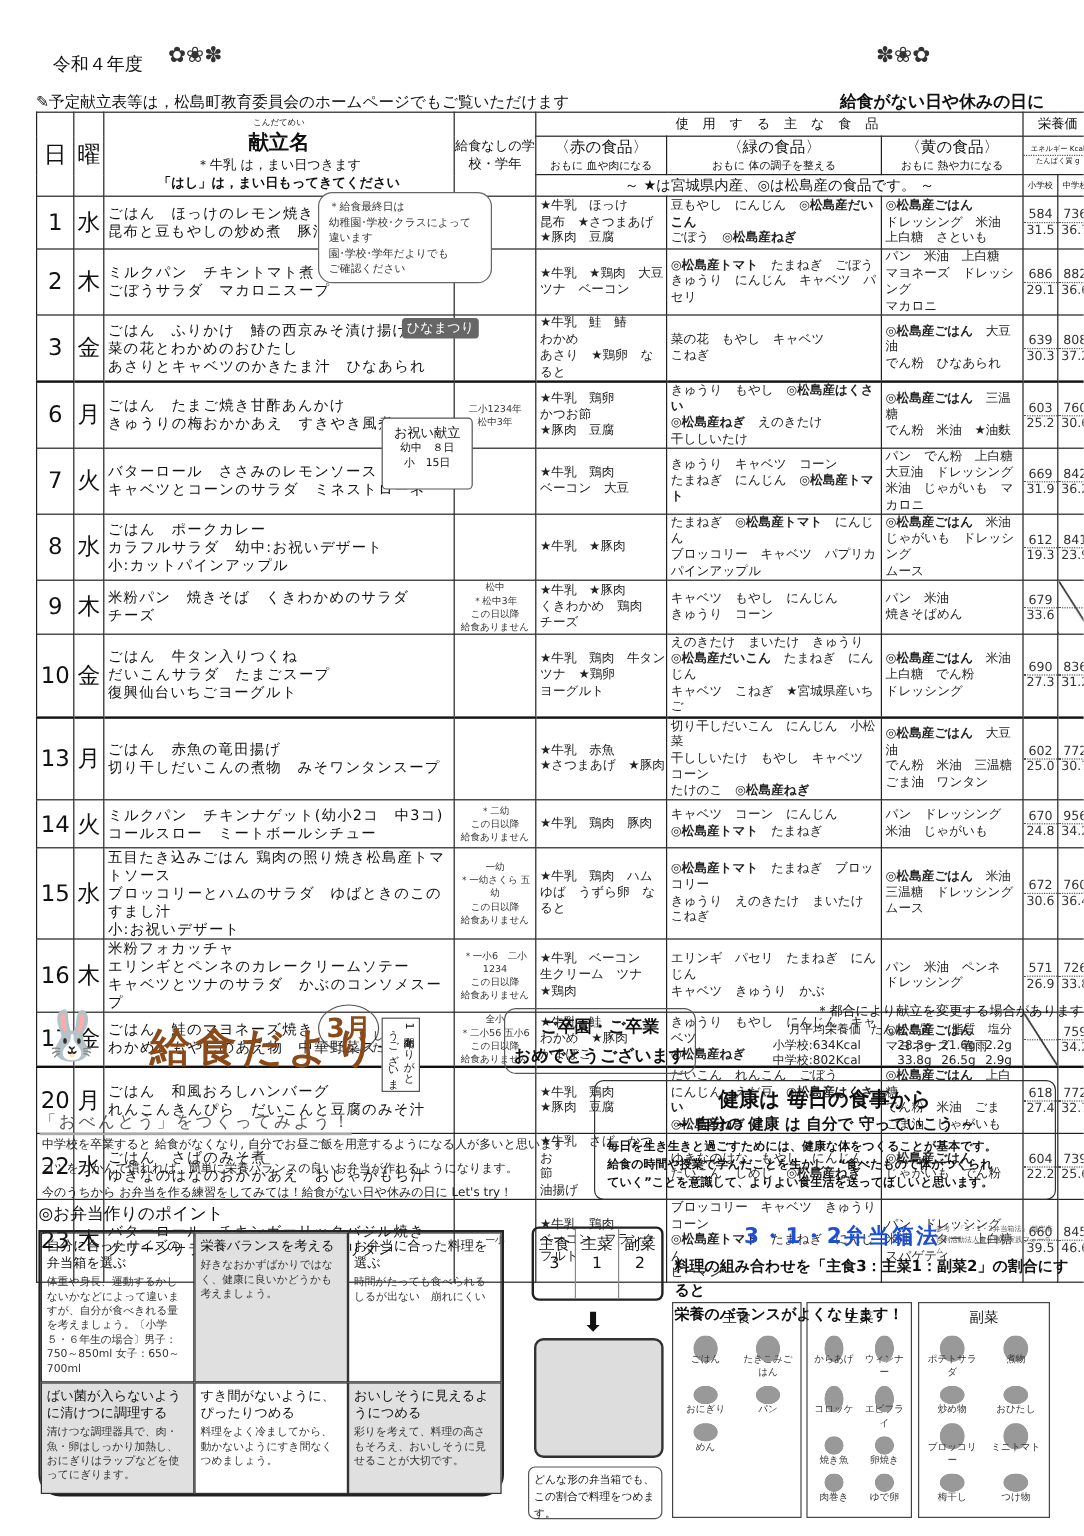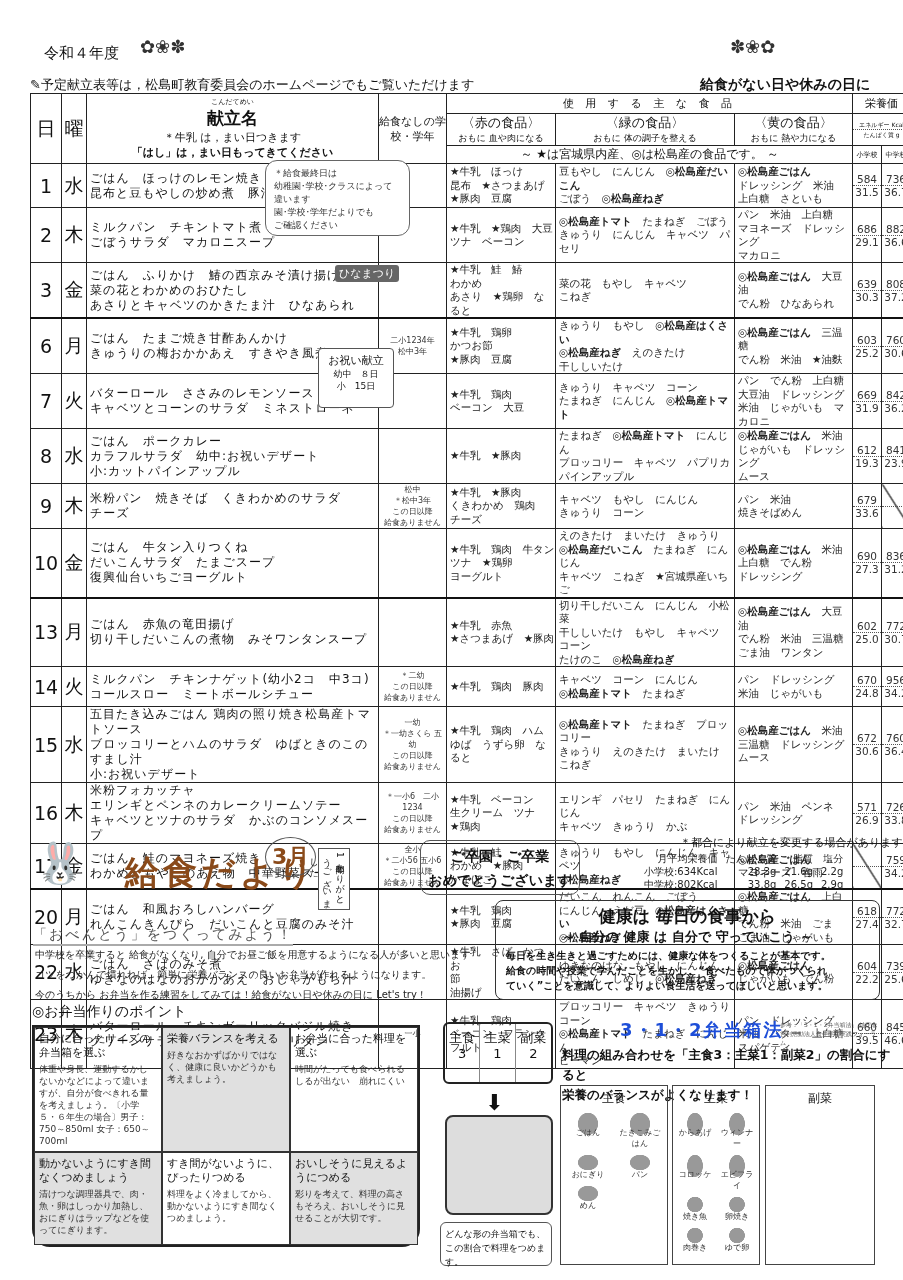--- a/index.html
+++ b/index.html
@@ -434,21 +434,21 @@
     </div>
     <div class="cell g">
       <h4>栄養バランスを考える</h4>
       <div>好きなおかずばかりではなく、健康に良いかどうかも考えましょう。</div>
     </div>
     <div class="cell">
       <h4>お弁当に合った料理を選ぶ</h4>
       <div>時間がたっても食べられる　しるが出ない　崩れにくい</div>
     </div>
     <div class="cell g">
-      <h4>動かないようにすき間なくつめましょう</h4>
+      <h4>ばい菌が入らないように清けつに調理する</h4>
       <div>清けつな調理器具で、肉・魚・卵はしっかり加熱し、おにぎりはラップなどを使ってにぎります。</div>
     </div>
     <div class="cell">
       <h4>すき間がないように、ぴったりつめる</h4>
       <div>料理をよく冷ましてから、動かないようにすき間なくつめましょう。</div>
     </div>
     <div class="cell g">
       <h4>おいしそうに見えるようにつめる</h4>
       <div>彩りを考えて、料理の高さもそろえ、おいしそうに見せることが大切です。</div>
     </div>
@@ -522,14 +522,24 @@
         <li>コロッケ</li>
         <li>エビフライ</li>
         <li>焼き魚</li>
         <li>卵焼き</li>
         <li>肉巻き</li>
         <li>ゆで卵</li>
       </ul>
     </div>
     <div class="abs cat" style="left:765px;width:110px">
       <h5>副菜</h5>
+      <ul>
+        <li>ポテトサラダ</li>
+        <li>煮物</li>
+        <li>炒め物</li>
+        <li>おひたし</li>
+        <li>ブロッコリー</li>
+        <li>ミニトマト</li>
+        <li>梅干し</li>
+        <li>つけ物</li>
+      </ul>
     </div>
   </div>
 
 </body></html>

